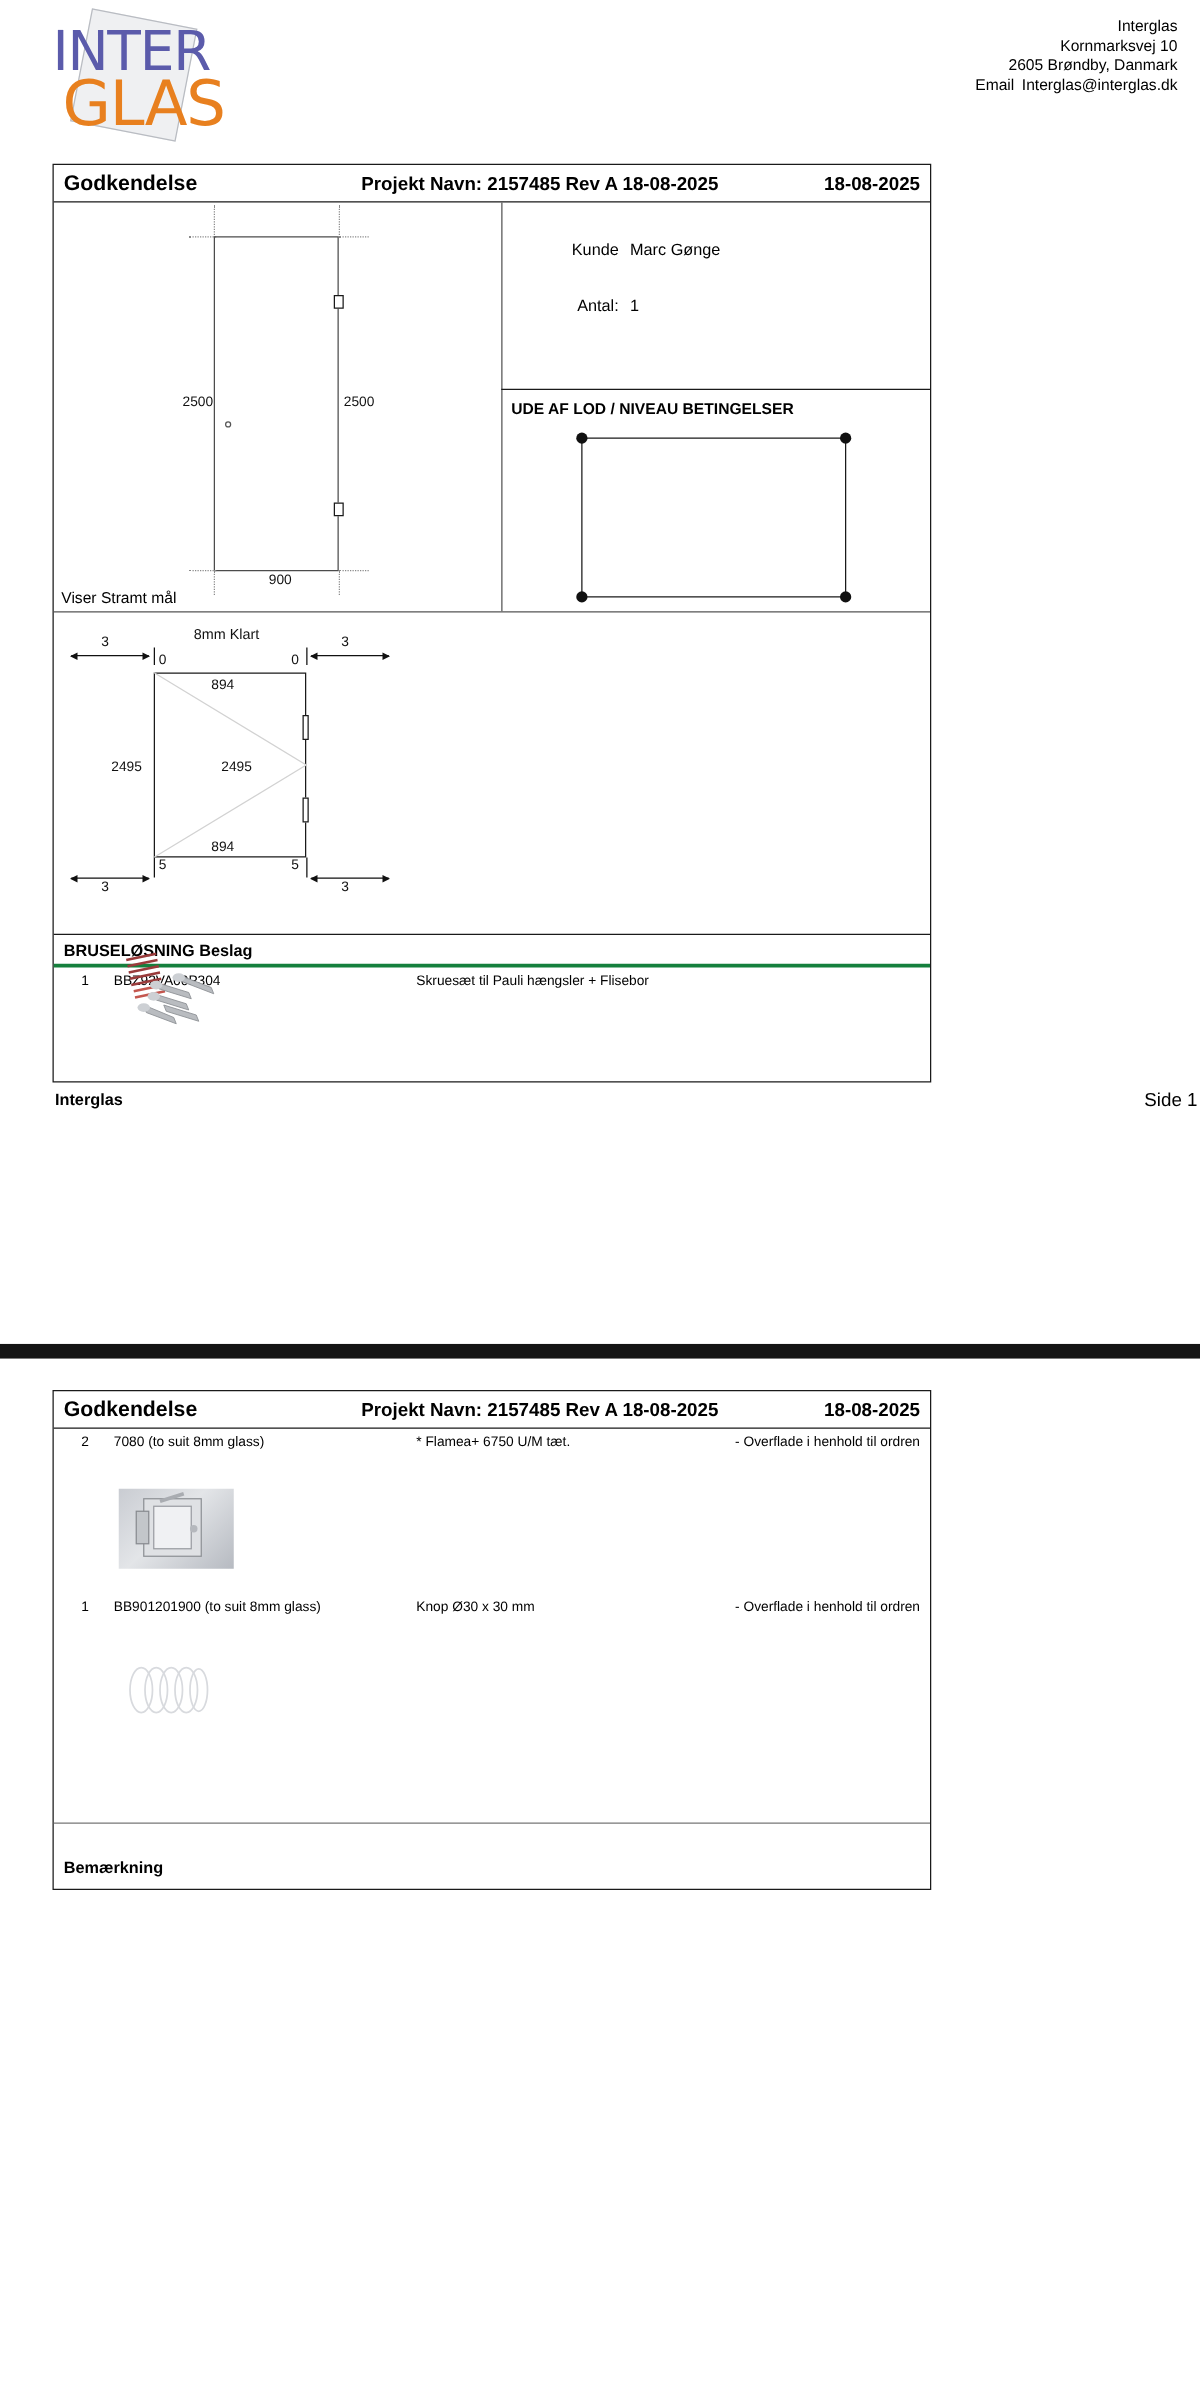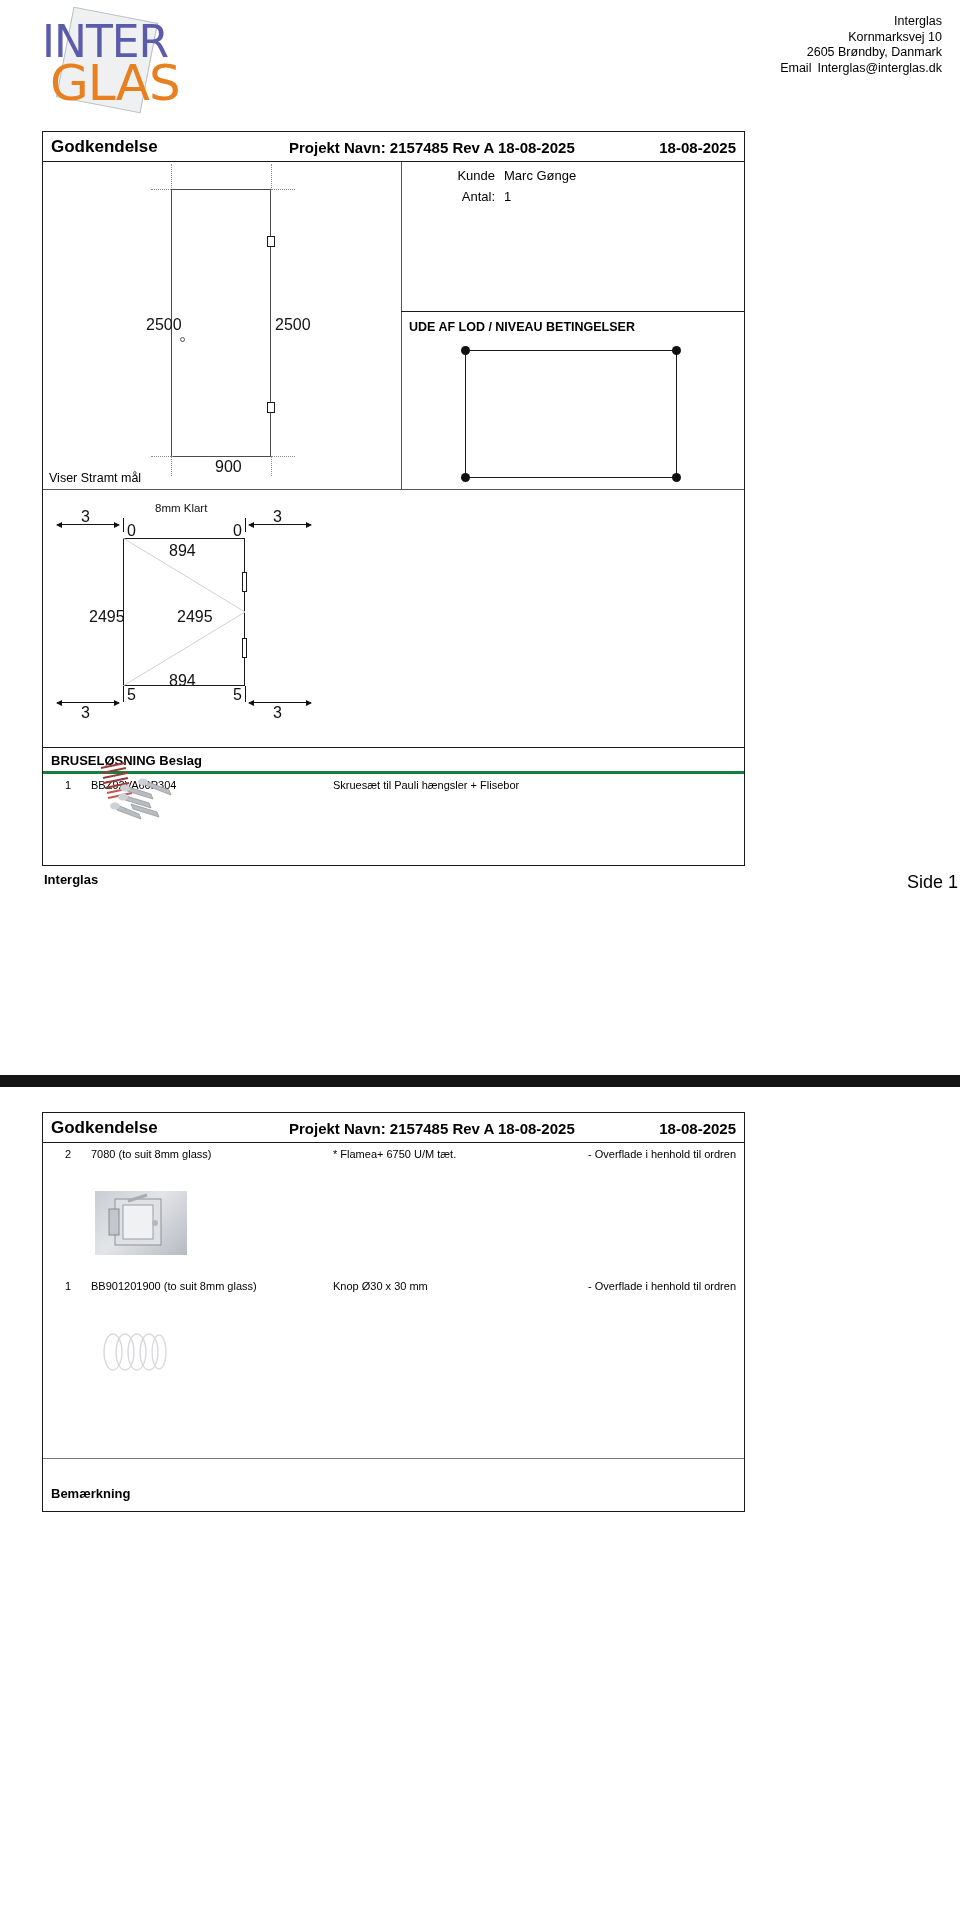--- a/index.html
+++ b/index.html
@@ -116,21 +116,21 @@
   .cust-block {
     position: absolute; left: 0; top: 0; right: 0; height: 150px;
     border-bottom: 1.5px solid #1a1a1a;
   }
   .cust-line {
     position: relative;
     font-size: 13px;
     margin-top: 6px;
     padding-left: 42px;
   }
-  .cust-line .k { display: inline-block; width: 52px; text-align: right; }
+  .cust-line .k { display: inline-block; width: 52px; text-align: right; margin-top: 24px; }
   .cust-line .v { margin-left: 9px; }
 
   .ude-title {
     position: absolute; left: 8px; top: 8px;
     font-size: 12.5px; font-weight: bold;
   }
   .ude-box {
     position: absolute; left: 64px; top: 38px;
     width: 212px; height: 128px;
     border: 1.5px solid #1a1a1a;
@@ -158,21 +158,21 @@
   .hinge {
     position: absolute; width: 8px; height: 11px;
     border: 1.2px solid #1a1a1a; background: #fff;
   }
   .pivot {
     position: absolute; width: 5px; height: 5px;
     border: 1.2px solid #555; border-radius: 50%;
   }
   .dimtxt {
     position: absolute;
-    font-size: 16px;
+    font-size: 11px;
     font-family: "Liberation Sans", sans-serif;
     color: #111;
     white-space: nowrap;
   }
   .viser {
     position: absolute; left: 6px; bottom: 5px;
     font-size: 12.5px;
   }
 
   
@@ -254,21 +254,21 @@
     left: 42px; right: 215px;
     top: 872px;
     height: 20px;
   }
   .footer-left {
     position: absolute; left: 2px; top: 0;
     font-size: 13px; font-weight: bold;
   }
   .footer-right {
     position: absolute; right: -213px; top: 0;
-    font-size: 18px;
+    font-size: 15px;
   }
 
   .bem {
     position: absolute; left: 8px; bottom: 10px;
     font-size: 13px; font-weight: bold;
   }
   .hline { position: absolute; left: 0; right: 0; height: 0; border-top: 1px solid #777; }
 </style>
 </head>
 <body>

